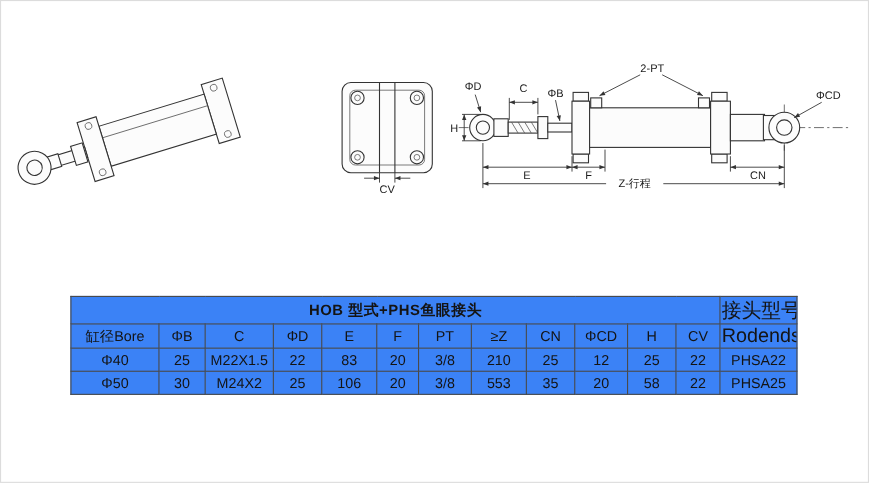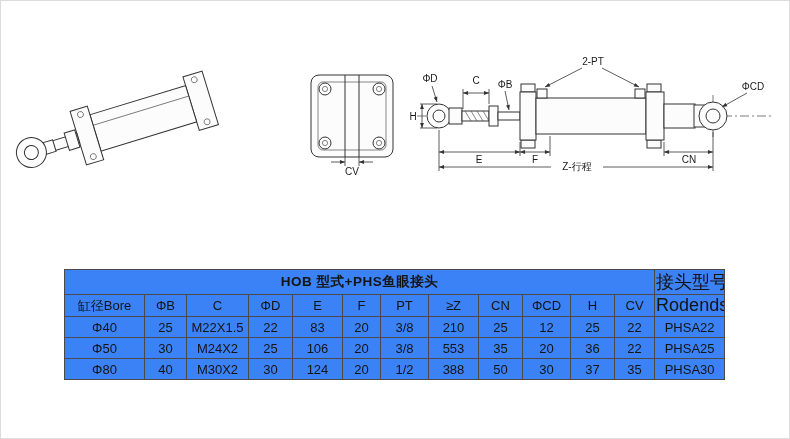--- a/index.html
+++ b/index.html
@@ -216,34 +216,19 @@
         <td>Φ50</td>
         <td>30</td>
         <td>M24X2</td>
         <td>25</td>
         <td>106</td>
         <td>20</td>
         <td>3/8</td>
         <td>553</td>
         <td>35</td>
         <td>20</td>
-        <td>36</td>
+        <td>58</td>
         <td>22</td>
         <td>PHSA25</td>
-      </tr>
-      <tr>
-        <td>Φ80</td>
-        <td>40</td>
-        <td>M30X2</td>
-        <td>30</td>
-        <td>124</td>
-        <td>20</td>
-        <td>1/2</td>
-        <td>388</td>
-        <td>50</td>
-        <td>30</td>
-        <td>37</td>
-        <td>35</td>
-        <td>PHSA30</td>
       </tr>
     </tbody>
   </table>
 </div>
 
 </body></html>

